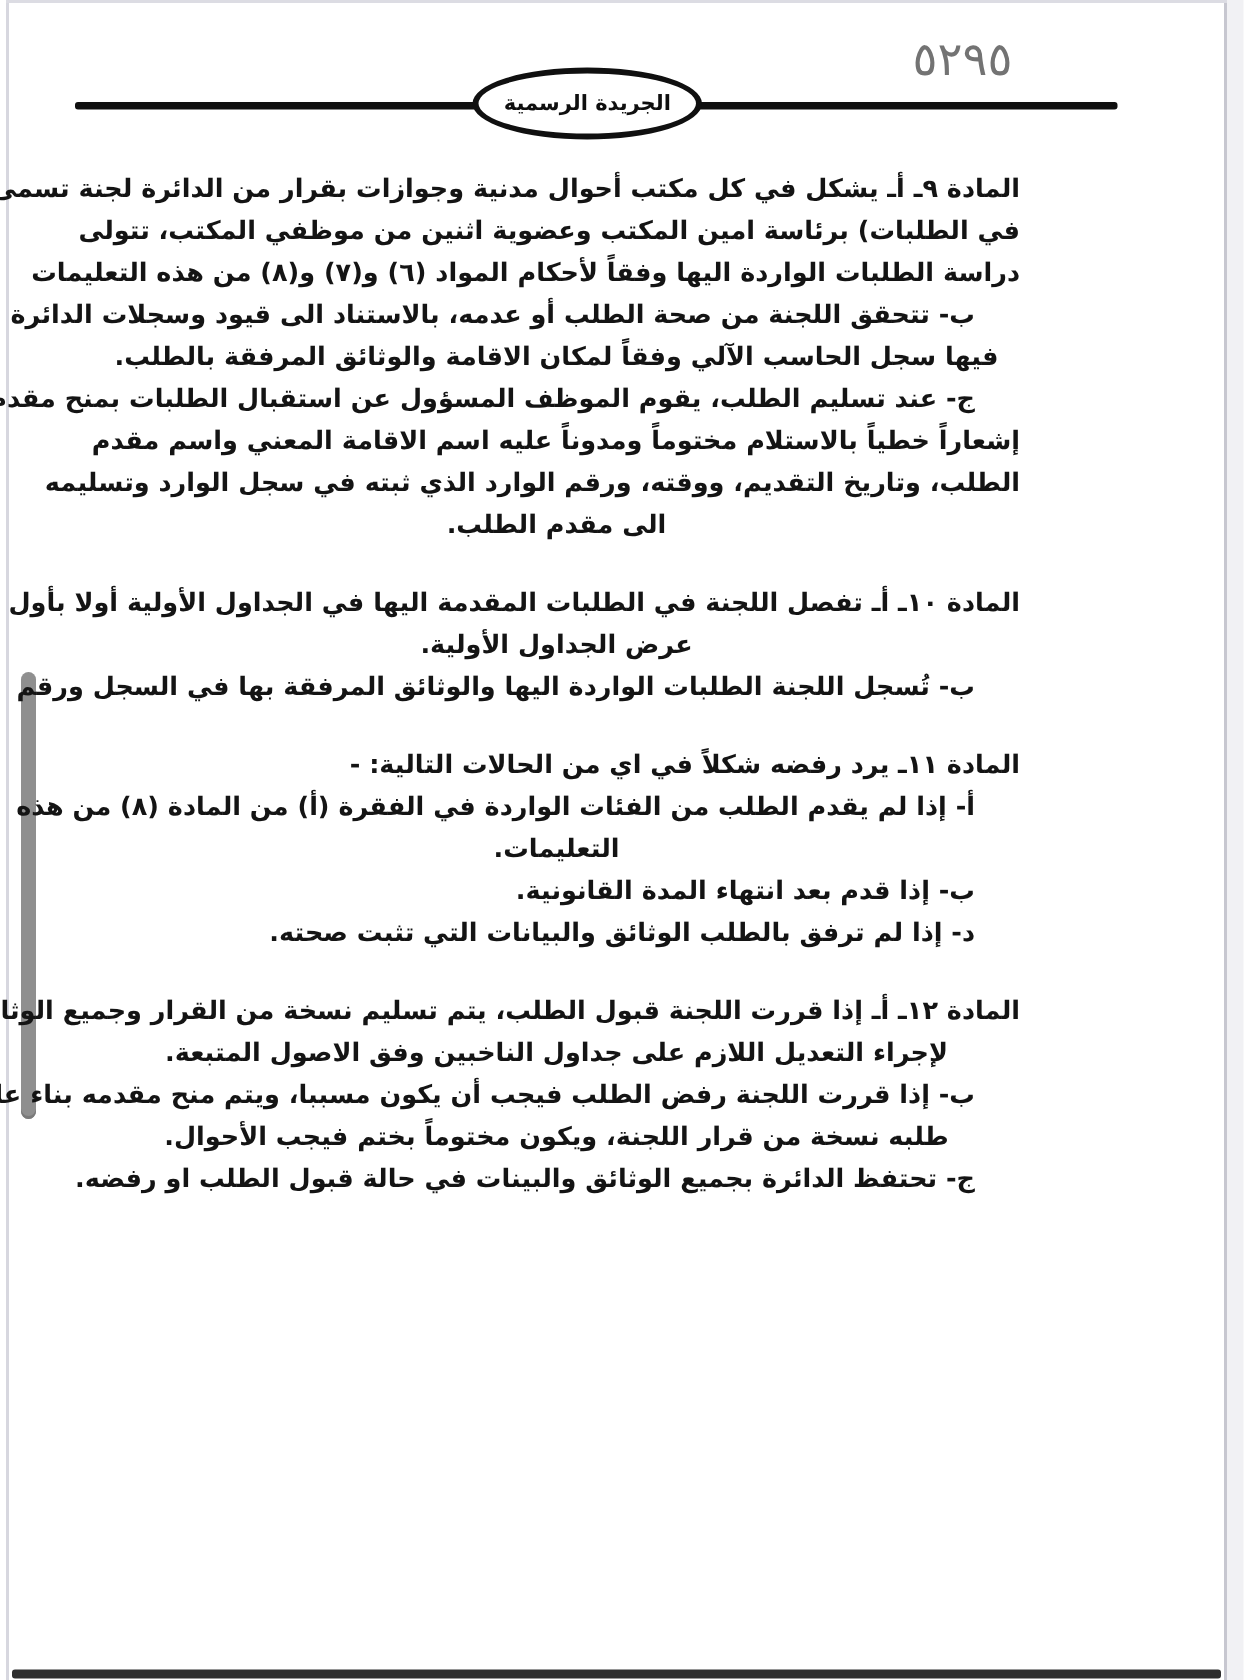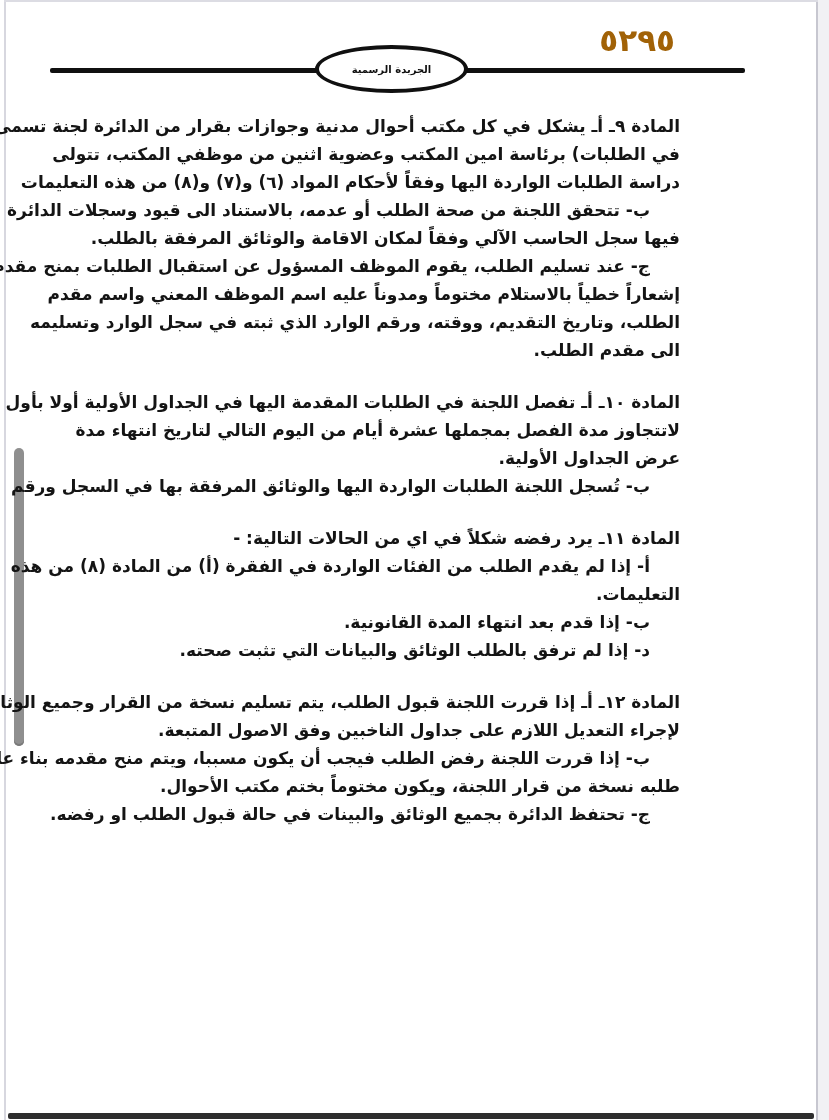--- a/index.html
+++ b/index.html
@@ -9,42 +9,42 @@
     font-family:"DejaVu Sans",sans-serif;
   }
   .edge-left{position:absolute;left:4px;top:0;width:2px;height:1120px;background:#d7d7df;}
   .edge-right-line{position:absolute;left:816px;top:0;width:2px;height:1120px;background:#c7c7d0;}
   .edge-right-fill{position:absolute;left:818px;top:0;width:11px;height:1120px;background:#f1f1f4;}
   .edge-top{position:absolute;left:4px;top:0;width:814px;height:2px;background:#dcdce3;}
   .bottom-bar{position:absolute;left:8px;top:1113px;width:806px;height:6px;background:#2e2e2e;border-radius:2px;}
   .scroll-thumb{position:absolute;left:14px;top:448px;width:10px;height:298px;background:#8f8f8f;border-radius:5px;box-shadow:0 -2px 0 #7a7a7a inset;}
   .page-number{
     position:absolute;top:22px;right:154px;
-    font-size:31px;font-weight:bold;color:#a16207;letter-spacing:2px;
+    font-size:31px;font-weight:normal;color:#737373;letter-spacing:2px;
     direction:rtl;
   }
   .rule{position:absolute;top:68px;left:50px;width:695px;height:5px;background:#101010;border-radius:2px;}
   .ellipse{
     position:absolute;left:315px;top:45px;width:153px;height:48px;
     background:#ffffff;border:4px solid #101010;border-radius:50%;
     box-sizing:border-box;display:flex;align-items:center;justify-content:center;
     z-index:2;
   }
-  .ellipse span{font-size:10px;font-weight:bold;color:#0f0f0f;direction:rtl;white-space:nowrap;}
+  .ellipse span{font-size:14px;font-weight:bold;color:#0f0f0f;direction:rtl;white-space:nowrap;}
   .doc-body{
     position:absolute;top:112px;left:0;right:0;
     padding:0 149px 0 62px;
     direction:rtl;text-align:right;
     font-size:17px;font-weight:bold;color:#141414;
   }
   .article{margin:0 0 24px 0;}
   .line{height:28px;line-height:28px;white-space:nowrap;}
   .line.r{text-align:right;}
   .line.ri{text-align:right;padding-right:30px;}
-  .line.c{text-align:right;}
+  .line.c{text-align:center;}
 </style>
 </head>
 <body>
 
 <div class="page">
   <div class="edge-left"></div>
   <div class="edge-right-fill"></div>
   <div class="edge-right-line"></div>
   <div class="edge-top"></div>
   <div class="scroll-thumb"></div>
@@ -57,38 +57,37 @@
   </div>
 
   <div class="doc-body">
       <div class="article">
         <div class="line r">المادة ٩ـ أـ يشكل في كل مكتب أحوال مدنية وجوازات بقرار من الدائرة لجنة تسمى (لجنة البت</div>
         <div class="line c">في الطلبات) برئاسة امين المكتب وعضوية اثنين من موظفي المكتب، تتولى</div>
         <div class="line c">دراسة الطلبات الواردة اليها وفقاً لأحكام المواد (٦) و(٧) و(٨) من هذه التعليمات</div>
         <div class="line ri">ب- تتحقق اللجنة من صحة الطلب أو عدمه، بالاستناد الى قيود وسجلات الدائرة بما</div>
         <div class="line c">فيها سجل الحاسب الآلي وفقاً لمكان الاقامة والوثائق المرفقة بالطلب.</div>
         <div class="line ri">ج- عند تسليم الطلب، يقوم الموظف المسؤول عن استقبال الطلبات بمنح مقدم الطلب</div>
-        <div class="line c">إشعاراً خطياً بالاستلام مختوماً ومدوناً عليه اسم الموظف المعني واسم مقدم</div>
+        <div class="line c">إشعاراً خطياً بالاستلام مختوماً ومدوناً عليه اسم الاقامة المعني واسم مقدم</div>
         <div class="line c">الطلب، وتاريخ التقديم، ووقته، ورقم الوارد الذي ثبته في سجل الوارد وتسليمه</div>
         <div class="line c">الى مقدم الطلب.</div>
       </div>
       <div class="article">
         <div class="line r">المادة ١٠ـ أـ تفصل اللجنة في الطلبات المقدمة اليها في الجداول الأولية أولا بأول على أن</div>
-        <div class="line c">لاتتجاوز مدة الفصل بمجملها عشرة أيام من اليوم التالي لتاريخ انتهاء مدة</div>
         <div class="line c">عرض الجداول الأولية.</div>
         <div class="line ri">ب- تُسجل اللجنة الطلبات الواردة اليها والوثائق المرفقة بها في السجل ورقم</div>
       </div>
       <div class="article">
         <div class="line r">المادة ١١ـ يرد رفضه شكلاً في اي من الحالات التالية: -</div>
         <div class="line ri">أ- إذا لم يقدم الطلب من الفئات الواردة في الفقرة (أ) من المادة (٨) من هذه</div>
         <div class="line c">التعليمات.</div>
         <div class="line ri">ب- إذا قدم بعد انتهاء المدة القانونية.</div>
         <div class="line ri">د- إذا لم ترفق بالطلب الوثائق والبيانات التي تثبت صحته.</div>
       </div>
       <div class="article">
         <div class="line r">المادة ١٢ـ أـ إذا قررت اللجنة قبول الطلب، يتم تسليم نسخة من القرار وجميع الوثائق للدائرة</div>
         <div class="line c">لإجراء التعديل اللازم على جداول الناخبين وفق الاصول المتبعة.</div>
         <div class="line ri">ب- إذا قررت اللجنة رفض الطلب فيجب أن يكون مسببا، ويتم منح مقدمه بناء على</div>
-        <div class="line c">طلبه نسخة من قرار اللجنة، ويكون مختوماً بختم مكتب الأحوال.</div>
+        <div class="line c">طلبه نسخة من قرار اللجنة، ويكون مختوماً بختم فيجب الأحوال.</div>
         <div class="line ri">ج- تحتفظ الدائرة بجميع الوثائق والبينات في حالة قبول الطلب او رفضه.</div>
       </div>
     </div>
 </div>
 
 </body></html>

